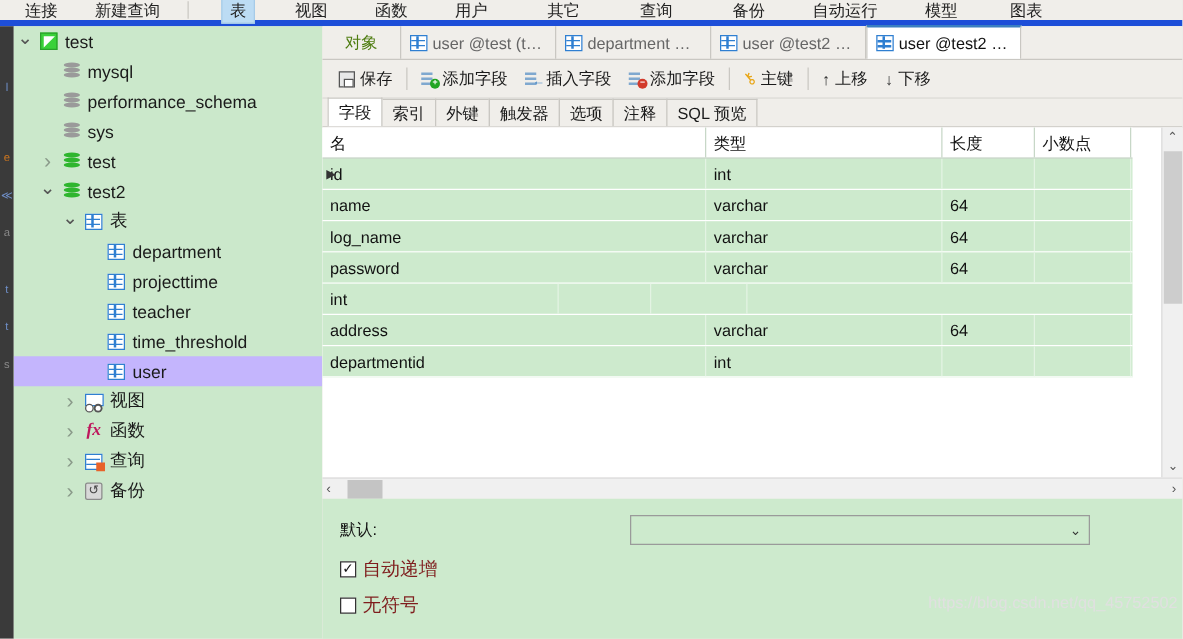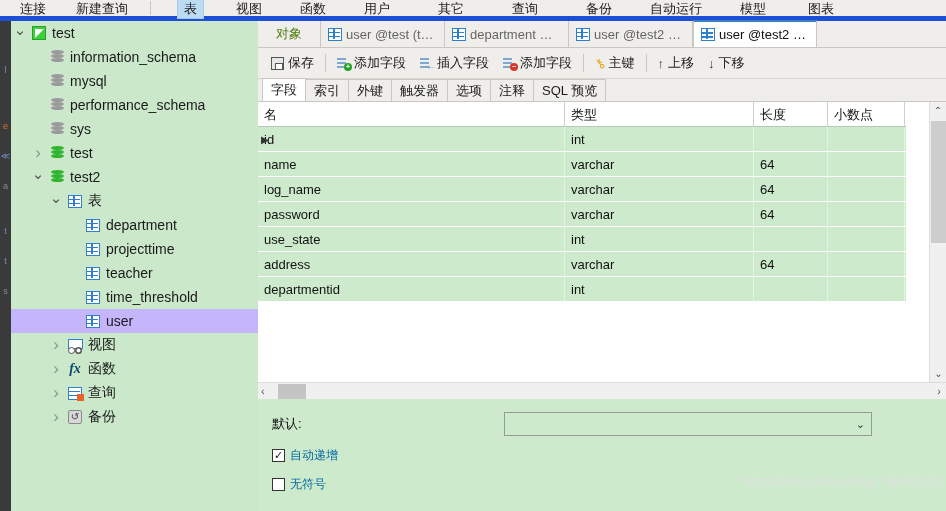--- a/index.html
+++ b/index.html
@@ -79,21 +79,21 @@
   .ic-tbl::after { content: ""; position: absolute; left: 4px; top: 0;
     width: 1.5px; height: 10px; background: #2f7fd1; }
   .ic-view { width: 16px; height: 13px; position: relative; }
   .ic-view::before { content: ""; position: absolute; left: 1px; top: 0;
     width: 13px; height: 8px; background: #fff; border: 1.5px solid #2f7fd1; }
   .ic-view::after { content: ""; position: absolute; left: 1px; top: 8px;
     width: 5px; height: 5px; border-radius: 50%;
     border: 1.5px solid #555; background: #fff;
     box-shadow: 7px 0 0 -1.5px #fff, 7px 0 0 0 #555; }
   .ic-fx { font-family: "Liberation Serif", serif; font-style: italic;
-           font-size: 14px; color: #0c4a6e; font-weight: bold; }
+           font-size: 14px; color: #be185d; font-weight: bold; }
   .ic-query { width: 14px; height: 13px; background: #fff;
               border: 1.5px solid #2f7fd1; position: relative; }
   .ic-query::before { content: ""; position: absolute; left: 0; top: 3px;
     width: 11px; height: 1.5px; background: #2f7fd1; box-shadow: 0 4px 0 #2f7fd1; }
   .ic-query::after { content: ""; position: absolute; right: -3px; bottom: -2px;
     width: 7px; height: 7px; background: #e8622a; }
   .ic-backup { width: 14px; height: 14px; background: #d8d8d8;
     border: 1px solid #8a8a8a; border-radius: 2px; position: relative;
     font-size: 10px; color: #444; text-align: center; line-height: 12px; }
 
@@ -224,21 +224,21 @@
   .pselect {
     width: 368px; height: 24px; background: #cdeacd;
     border: 1px solid #9a9a9a; display: flex; align-items: center;
     justify-content: flex-end; padding-right: 6px;
   }
   .pselect .caret { font-size: 11px; color: #333; }
   .cbrow { display: flex; align-items: center; gap: 5px; height: 20px;
            margin-bottom: 9px; }
   .cb { width: 13px; height: 13px; background: #fff; border: 1px solid #333;
         font-size: 11px; line-height: 11px; text-align: center; color: #111; }
-  .cbtext { font-size: 12px; color: #0369a1; }
+  .cbtext { font-size: 15px; color: #7f1d1d; }
   .watermark {
     position: absolute; right: 4px; bottom: 38px;
     font-size: 13px; color: #e0e0e0; white-space: nowrap;
     font-family: "Liberation Sans", sans-serif;
   }
 </style>
 </head>
 <body>
 
 <div id="app">
@@ -294,32 +294,20 @@
       <div class="tnode">
         <span style="width:18px;flex:0 0 18px"></span>
         <span class="tw"></span>
         <span class="ticon">
           <span class="ic-db gray">
             <i></i>
             <i></i>
             <i></i>
           </span>
         </span>
-        <span class="tlabel">information_schema</span>
-      </div>
-      <div class="tnode">
-        <span style="width:18px;flex:0 0 18px"></span>
-        <span class="tw"></span>
-        <span class="ticon">
-          <span class="ic-db gray">
-            <i></i>
-            <i></i>
-            <i></i>
-          </span>
-        </span>
         <span class="tlabel">mysql</span>
       </div>
       <div class="tnode">
         <span style="width:18px;flex:0 0 18px"></span>
         <span class="tw"></span>
         <span class="ticon">
           <span class="ic-db gray">
             <i></i>
             <i></i>
             <i></i>
@@ -552,21 +540,20 @@
             <div class="gc col-len">64</div>
             <div class="gc col-dec"></div>
           </div>
           <div class="grow">
             <div class="gc col-name"><span>password</span></div>
             <div class="gc col-type">varchar</div>
             <div class="gc col-len">64</div>
             <div class="gc col-dec"></div>
           </div>
           <div class="grow">
-            <div class="gc col-name"><span>use_state</span></div>
             <div class="gc col-type">int</div>
             <div class="gc col-len"></div>
             <div class="gc col-dec"></div>
           </div>
           <div class="grow">
             <div class="gc col-name"><span>address</span></div>
             <div class="gc col-type">varchar</div>
             <div class="gc col-len">64</div>
             <div class="gc col-dec"></div>
           </div>

